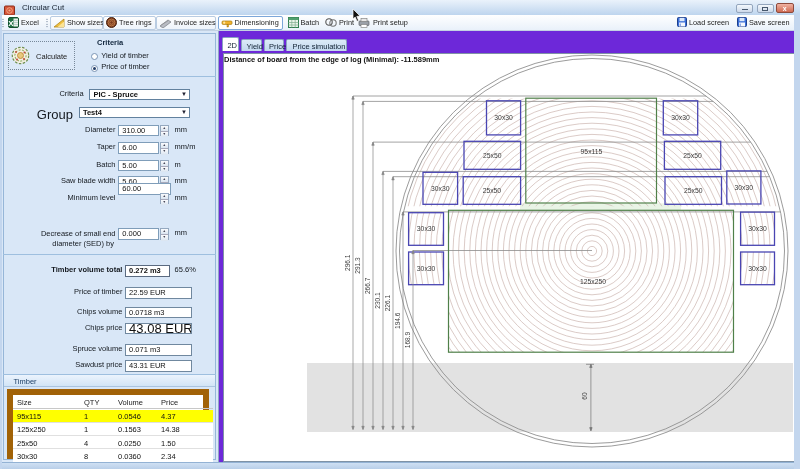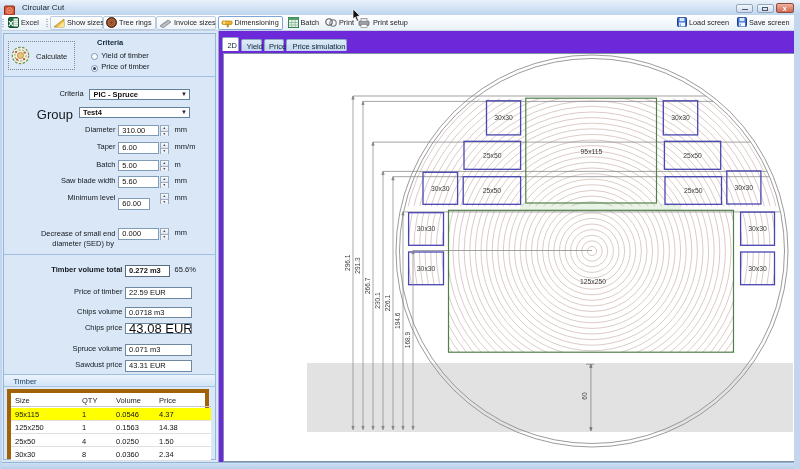--- a/index.html
+++ b/index.html
@@ -189,21 +189,21 @@
 <div class="lbl" style="right:684.5px;top:176.375px;font-size:7.5px">Saw blade width</div>
 <div class="ibx" style="left:118.3px;top:176.2px;width:40.7px;height:11.5px;border-color:#7f9db9">
     <span style="font-size:7.5px">5.60</span>
   </div>
 <div class="spin" style="left:159.5px;top:176.2px">
     <div class="sup">▲</div>
     <div class="sdn">▼</div>
   </div>
 <div class="lbl" style="left:174.6px;top:176px">mm</div>
 <div class="lbl" style="right:684.5px;top:192.875px;font-size:7.5px">Minimum level</div>
-<div class="ibx" style="left:118.3px;top:198px;width:32px;height:11.5px;border-color:#7f9db9">
+<div class="ibx" style="left:118.3px;top:183px;width:53px;height:11.5px;border-color:#7f9db9">
     <span style="font-size:7.5px">60.00</span>
   </div>
 <div class="spin" style="left:159.5px;top:192.8px">
     <div class="sup">▲</div>
     <div class="sdn">▼</div>
   </div>
 <div class="lbl" style="left:174.6px;top:192.5px">mm</div>
 <div class="lbl" style="right:684.5px;top:228.875px;font-size:7.5px">Decrease of small end</div>
 <div class="lbl" style="right:686.0px;top:238.675px;font-size:7.5px">diameter (SED) by</div>
 <div class="ibx" style="left:118.3px;top:228.1px;width:40.7px;height:11.5px;border-color:#7f9db9">
@@ -235,21 +235,21 @@
 <div class="ibx" style="left:125.1px;top:344.2px;width:67.4px;height:11.5px;border-color:#70889f">
     <span style="font-size:7.5px">0.071 m3</span>
   </div>
 <div class="lbl" style="right:677.6px;top:360.375px;font-size:7.5px">Sawdust price</div>
 <div class="ibx" style="left:125.1px;top:360.2px;width:67.4px;height:11.5px;border-color:#70889f">
     <span style="font-size:7.5px">43.31 EUR</span>
   </div>
 <div class="abs" style="left:3.5px;top:375px;width:211.5px;height:12px;background:linear-gradient(#ecf4fd,#d2e4f6);border-bottom:1px solid #aac4e0">
     <span style="position:absolute;left:10px;top:2px;font-size:7.5px;color:#1c3f66">Timber</span>
   </div>
-<div class="abs" style="left:7px;top:389px;width:202px;height:70px;background:#fff;border:4px solid #a16207">
+<div class="abs" style="left:7px;top:389px;width:202px;height:70px;background:#fff;border:6px solid #a16207">
 <div class="abs" style="left:0;top:0;width:200px;height:14px;border-bottom:1px solid #c8c8c8">
       <span class="lbl" style="left:4px;top:3px;color:#222">Size</span>
       <span class="lbl" style="left:71px;top:3px;color:#222">QTY</span>
       <span class="lbl" style="left:105px;top:3px;color:#222">Volume</span>
       <span class="lbl" style="left:148px;top:3px;color:#222">Price</span>
     </div>
 <div class="abs" style="left:0;top:14.5px;width:200px;height:13.3px;background:#ffff00;border-bottom:1px solid #e0e0e0">
       <span class="lbl" style="left:4px;top:2.5px;color:#111">95x115</span>
       <span class="lbl" style="left:71px;top:2.5px;color:#111">1</span>
       <span class="lbl" style="left:105px;top:2.5px;color:#111">0.0546</span>
@@ -283,20 +283,21 @@
     </div>
 <div class="abs" style="left:44.5px;top:8px;width:20.5px;height:12.3px;background:linear-gradient(#dcebf8,#c2d8ee);border:1px solid #8aa5c0;border-bottom:none;border-radius:2px 2px 0 0">
       <span style="position:absolute;left:4.5px;top:1.5px;font-size:7.5px;color:#123;white-space:nowrap">Price</span>
     </div>
 <div class="abs" style="left:66.5px;top:8px;width:61.0px;height:12.3px;background:linear-gradient(#dcebf8,#c2d8ee);border:1px solid #8aa5c0;border-bottom:none;border-radius:2px 2px 0 0">
       <span style="position:absolute;left:6px;top:1.5px;font-size:7.5px;color:#123;white-space:nowrap">Price simulation</span>
     </div>
 <div class="abs" style="left:4px;top:21.5px;width:571.8px;height:409px;background:#fff;border:1px solid #7f92a5"></div>
 </div>
 <div class="abs" style="left:222px;top:53px;width:572px;height:409px;overflow:hidden">
+<div class="abs" style="left:2px;top:2px;font-size:7.5px;font-weight:bold;color:#111;white-space:nowrap">Distance of board from the edge of log (Minimal): -11.589mm</div>
 <svg width="572" height="409" viewBox="222 53 572 409" style="position:absolute;left:0;top:0">
       <defs>
         <g id="rg" fill="none" stroke="#cfb9b4" stroke-width="0.75">
           <circle cx="592.0" cy="251.0" r="4.6"></circle>
           <circle cx="592.0" cy="251.0" r="10.2"></circle>
           <circle cx="592.0" cy="251.0" r="15.8"></circle>
           <circle cx="592.0" cy="251.0" r="21.4"></circle>
           <circle cx="592.0" cy="251.0" r="27.0"></circle>
           <circle cx="592.0" cy="251.0" r="32.6"></circle>
           <circle cx="592.0" cy="251.0" r="38.2"></circle>

